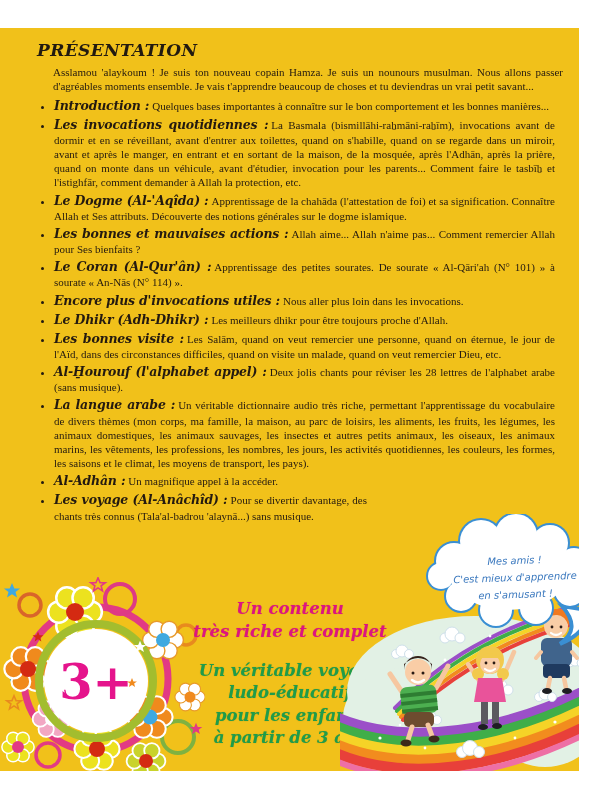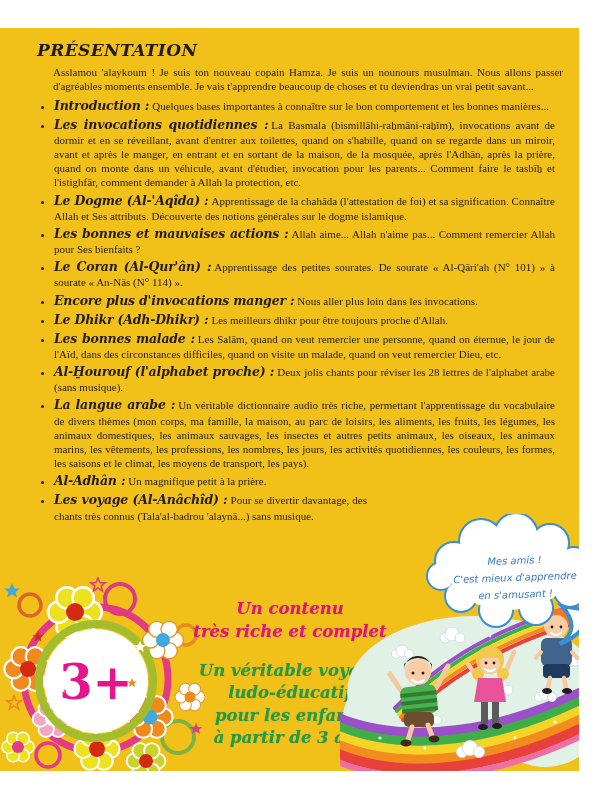--- a/index.html
+++ b/index.html
@@ -50,26 +50,26 @@
     <h1>PRÉSENTATION</h1>
     <p class="para">
       <span>Asslamou 'alaykoum ! Je suis ton nouveau copain Hamza. Je suis un nounours musulman. Nous allons passer d'agréables moments ensemble. Je vais t'apprendre beaucoup de choses et tu deviendras un vrai petit savant...</span>
     </p>
     <ul id="themes">
       <li><b class="lbl">Introduction :</b><span>Quelques bases importantes à connaître sur le bon comportement et les bonnes manières...</span></li>
       <li><b class="lbl">Les invocations quotidiennes :</b><span>La Basmala (bismillāhi-raẖmāni-raẖīm), invocations avant de dormir et en se réveillant, avant d'entrer aux toilettes, quand on s'habille, quand on se regarde dans un miroir, avant et après le manger, en entrant et en sortant de la maison, de la mosquée, après l'Adhān, après la prière, quand on monte dans un véhicule, avant d'étudier, invocation pour les parents... Comment faire le tasbīẖ et l'istighfār, comment demander à Allah la protection, etc.</span></li>
       <li><b class="lbl">Le Dogme (Al-'Aqîda) :</b><span>Apprentissage de la chahāda (l'attestation de foi) et sa signification. Connaître Allah et Ses attributs. Découverte des notions générales sur le dogme islamique.</span></li>
       <li><b class="lbl">Les bonnes et mauvaises actions :</b><span>Allah aime... Allah n'aime pas... Comment remercier Allah pour Ses bienfaits ?</span></li>
       <li><b class="lbl">Le Coran (Al-Qur'ân) :</b><span>Apprentissage des petites sourates. De sourate « Al-Qāri'ah (N° 101) » à sourate « An-Nās (N° 114) ».</span></li>
-      <li><b class="lbl">Encore plus d'invocations manger :</b><span>Nous aller plus loin dans les invocations.</span></li>
+      <li><b class="lbl">Encore plus d'invocations utiles :</b><span>Nous aller plus loin dans les invocations.</span></li>
       <li><b class="lbl">Le Dhikr (Adh-Dhikr) :</b><span>Les meilleurs dhikr pour être toujours proche d'Allah.</span></li>
-      <li><b class="lbl">Les bonnes malade :</b><span>Les Salām, quand on veut remercier une personne, quand on éternue, le jour de l'Aïd, dans des circonstances difficiles, quand on visite un malade, quand on veut remercier Dieu, etc.</span></li>
-      <li><b class="lbl">Al-H̱ourouf (l'alphabet proche) :</b><span>Deux jolis chants pour réviser les 28 lettres de l'alphabet arabe (sans musique).</span></li>
+      <li><b class="lbl">Les bonnes visite :</b><span>Les Salām, quand on veut remercier une personne, quand on éternue, le jour de l'Aïd, dans des circonstances difficiles, quand on visite un malade, quand on veut remercier Dieu, etc.</span></li>
+      <li><b class="lbl">Al-H̱ourouf (l'alphabet appel) :</b><span>Deux jolis chants pour réviser les 28 lettres de l'alphabet arabe (sans musique).</span></li>
       <li><b class="lbl">La langue arabe :</b><span>Un véritable dictionnaire audio très riche, permettant l'apprentissage du vocabulaire de divers thèmes (mon corps, ma famille, la maison, au parc de loisirs, les aliments, les fruits, les légumes, les animaux domestiques, les animaux sauvages, les insectes et autres petits animaux, les oiseaux, les animaux marins, les vêtements, les professions, les nombres, les jours, les activités quotidiennes, les couleurs, les formes, les saisons et le climat, les moyens de transport, les pays).</span></li>
-      <li><b class="lbl">Al-Adhân :</b><span>Un magnifique petit à la prière.</span></li>
+      <li><b class="lbl">Al-Adhân :</b><span>Un magnifique appel à la accéder.</span></li>
       <li><span class="bubble-gap"></span><b class="lbl">Les voyage (Al-Anâchîd) :</b><span>Pour se divertir davantage, des chants très connus (Tala'al-badrou 'alaynā...) sans musique.</span></li>
     </ul>
   </div>
 
   <svg class="abs" style="left:0;top:577px" width="205" height="194" viewBox="0 0 205 194">
     <defs>
       <g id="fl">
         <circle cx="13" cy="0" r="8.5"></circle>
           <circle cx="6.5" cy="11.3" r="8.5"></circle>
         <circle cx="-6.5" cy="11.3" r="8.5"></circle>

